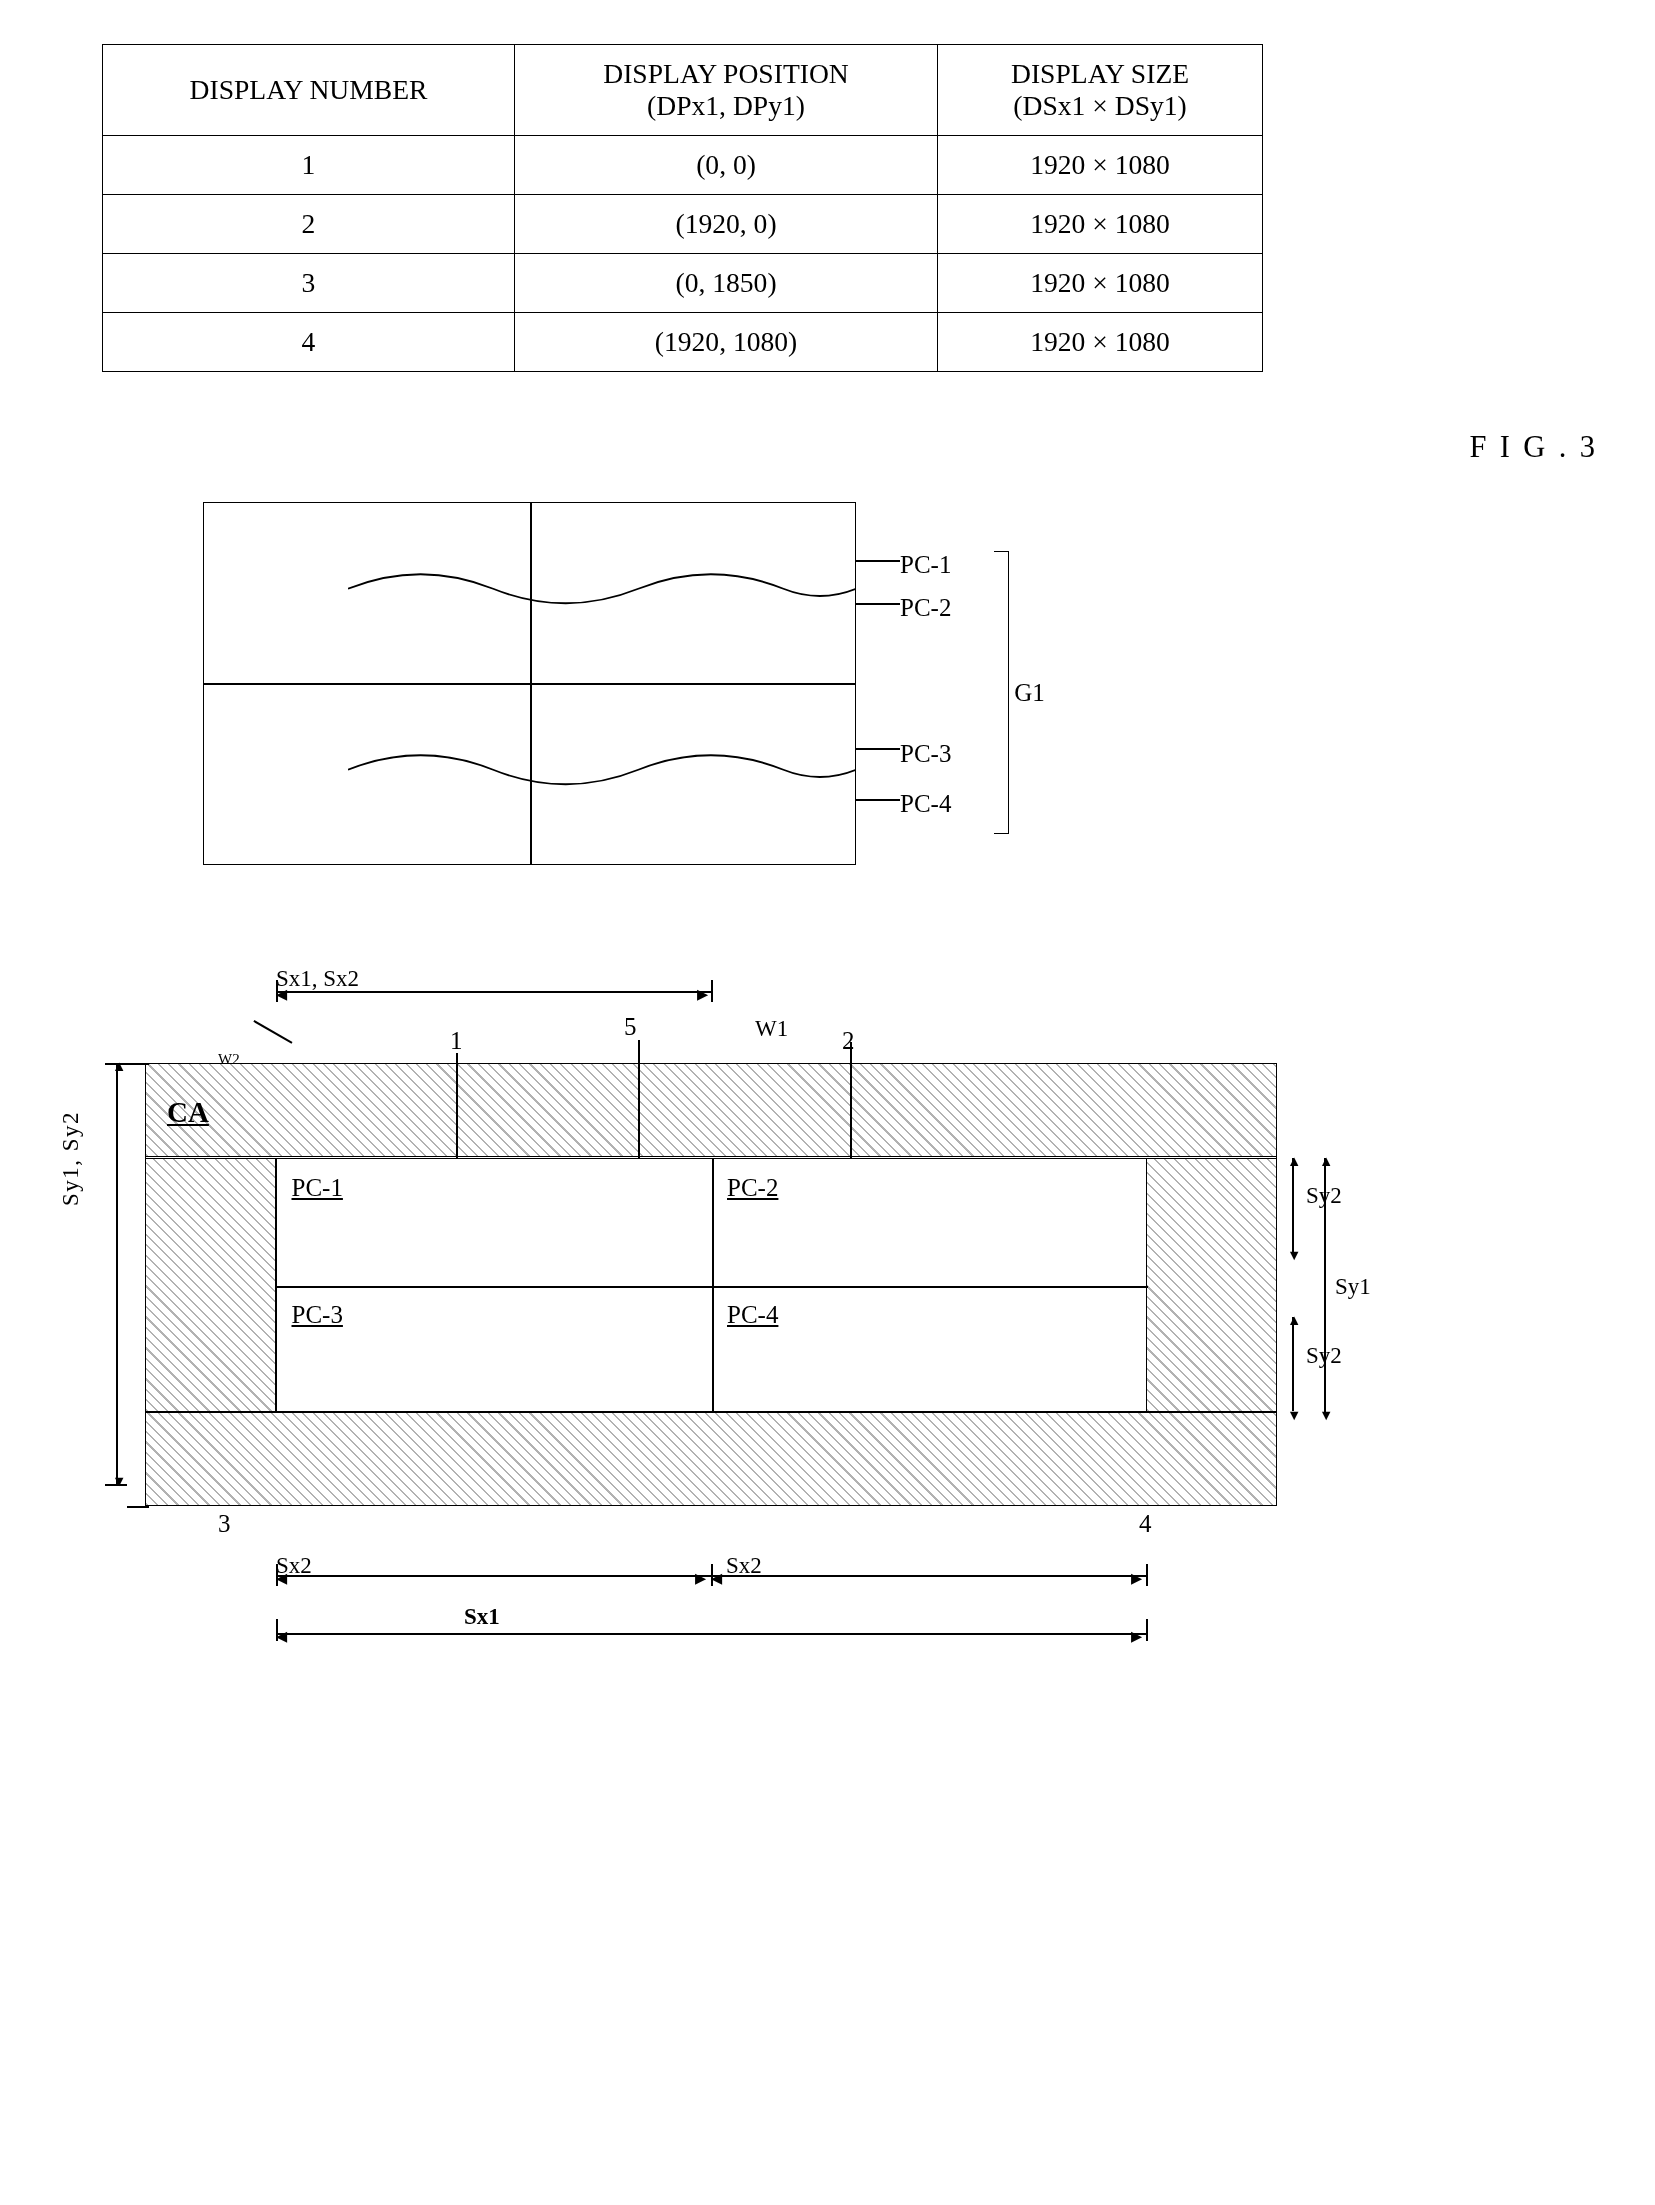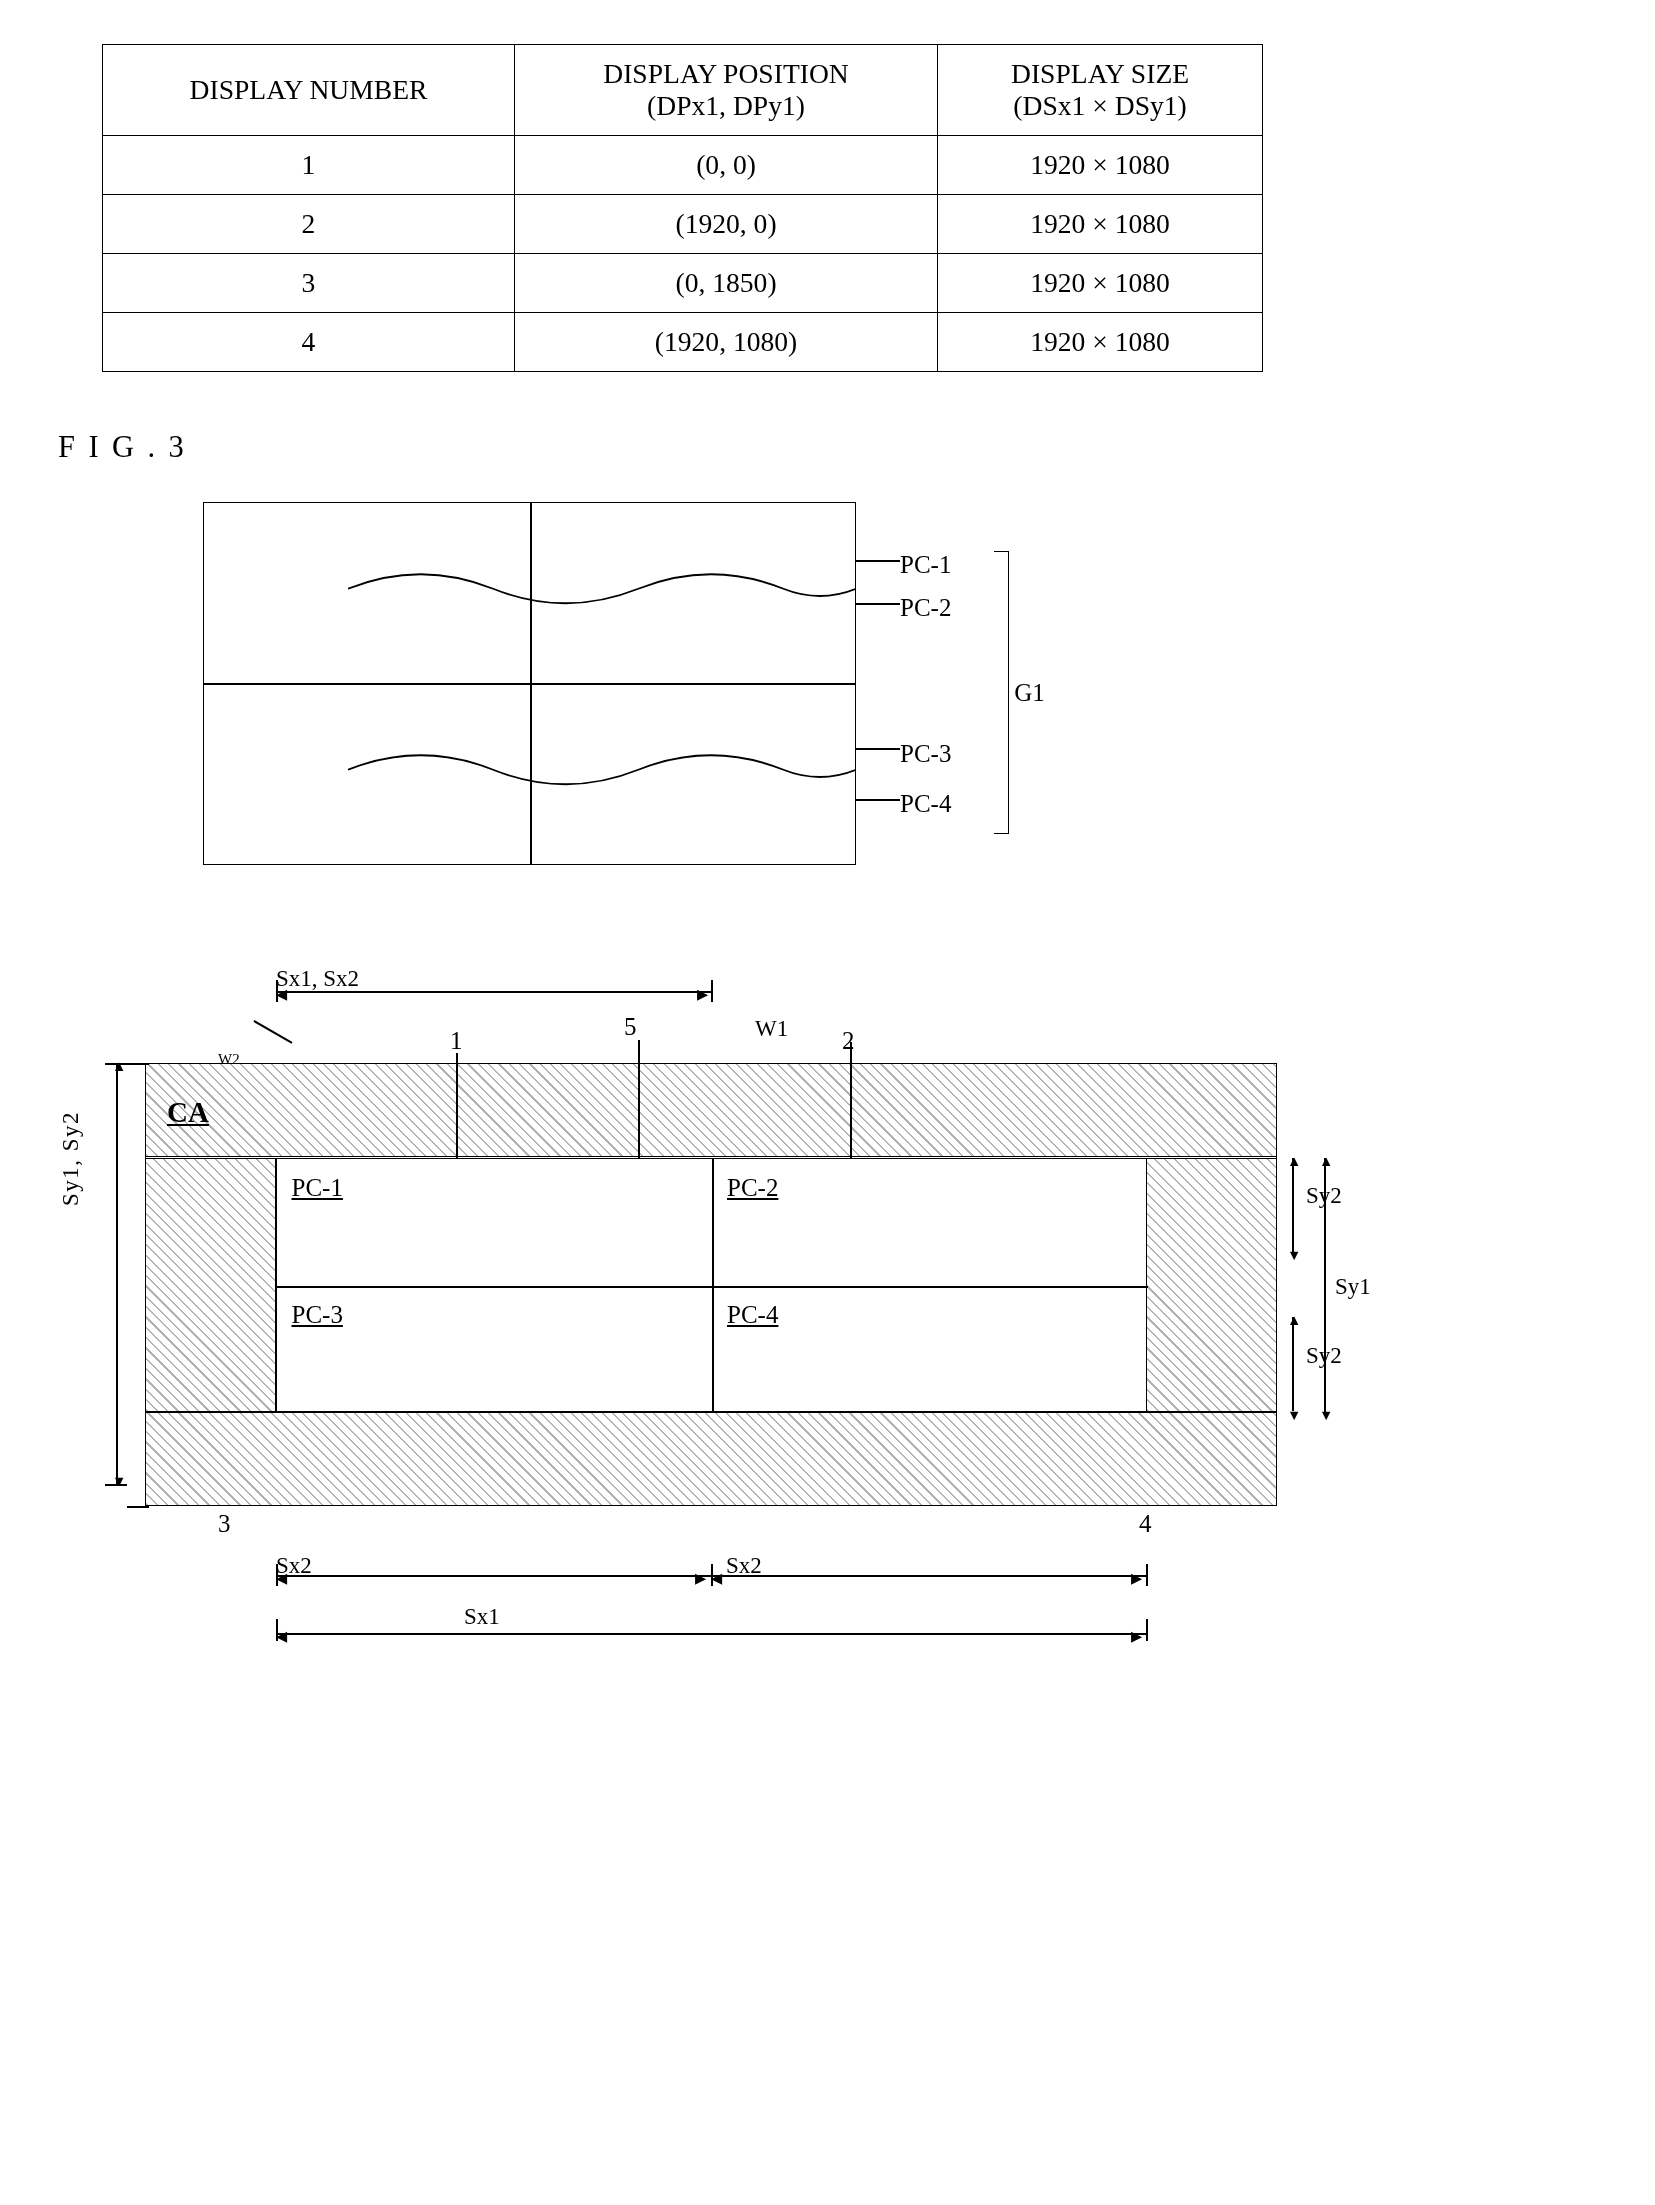--- a/index.html
+++ b/index.html
@@ -37,20 +37,21 @@
       font-size: 27.6px;
       font-weight: normal;
     }
     table.display-table th {
       font-weight: normal;
     }
 
     
     .fig3-section {
       margin-bottom: 58px;
+      text-align: right;
     }
 
     
     .fig4-section {
       margin-bottom: 29px;
     }
 
     
     .hatch {
       background-image: repeating-linear-gradient(
@@ -224,21 +225,21 @@
     <div style="position:absolute; top:619px; left:637px; font-size:14.5px;">▶</div>
     <div style="position:absolute; top:613px; left:218px; width:1.5px; height:22px; background:#000;"></div>
     <div style="position:absolute; top:613px; left:653px; width:1.5px; height:22px; background:#000;"></div>
 
     <div style="position:absolute; top:602px; left:668px; font-size:23px;">Sx2</div>
     <div style="position:absolute; top:624px; left:653px; width:435px; height:1.5px; background:#000;"></div>
     <div style="position:absolute; top:619px; left:653px; font-size:14.5px;">◀</div>
     <div style="position:absolute; top:619px; left:1073px; font-size:14.5px;">▶</div>
     <div style="position:absolute; top:613px; left:1088px; width:1.5px; height:22px; background:#000;"></div>
 
-    <div style="position:absolute; top:653px; left:406px; font-size:23px;">Sx1</div>
+    <div style="position:absolute; top:653px; left:406px; font-size:23px;font-weight:bold;">Sx1</div>
     <div style="position:absolute; top:682px; left:218px; width:871px; height:1.5px; background:#000;"></div>
     <div style="position:absolute; top:677px; left:218px; font-size:14.5px;">◀</div>
     <div style="position:absolute; top:677px; left:1073px; font-size:14.5px;">▶</div>
     <div style="position:absolute; top:668px; left:218px; width:1.5px; height:22px; background:#000;"></div>
     <div style="position:absolute; top:668px; left:1088px; width:1.5px; height:22px; background:#000;"></div>
 
     <div style="position:absolute; top:102px; left:398px; width:1.5px; height:105px; background:#000;"></div>
 
     <div style="position:absolute; top:89px; left:580px; width:1.5px; height:118px; background:#000;"></div>
 

